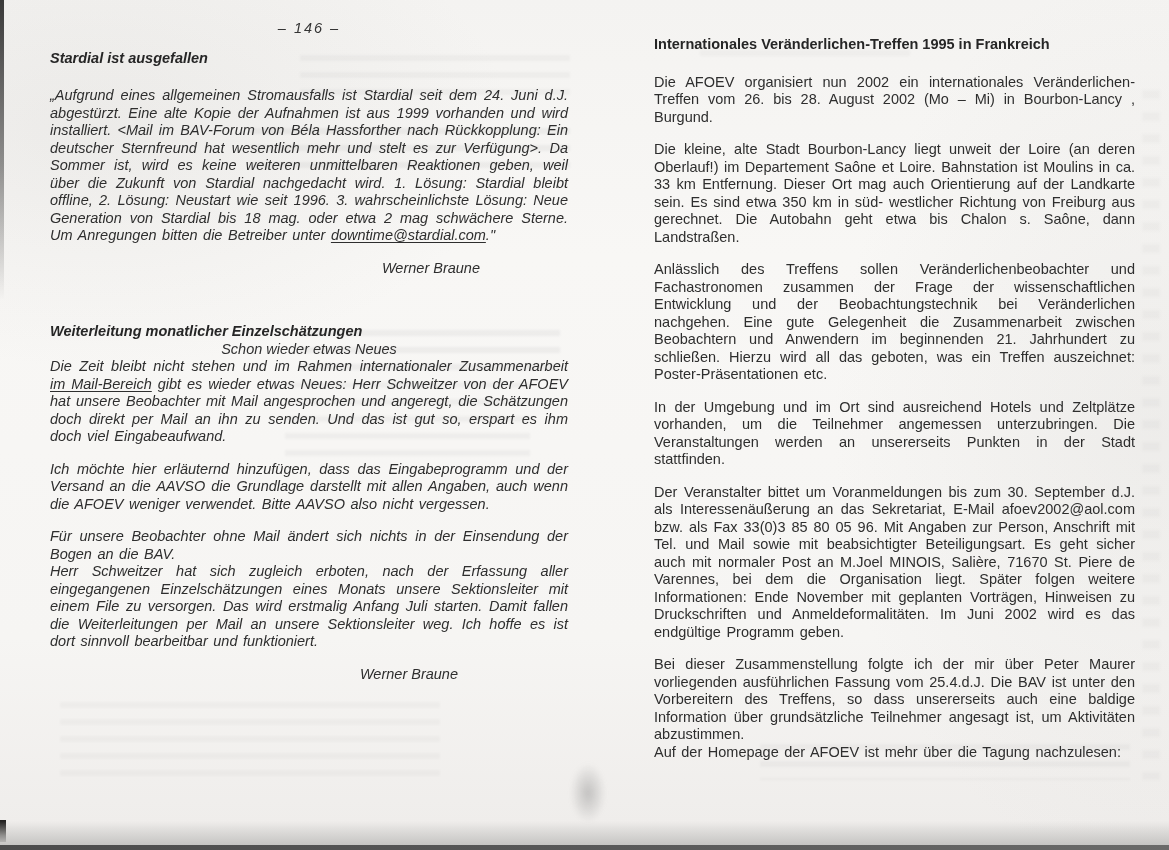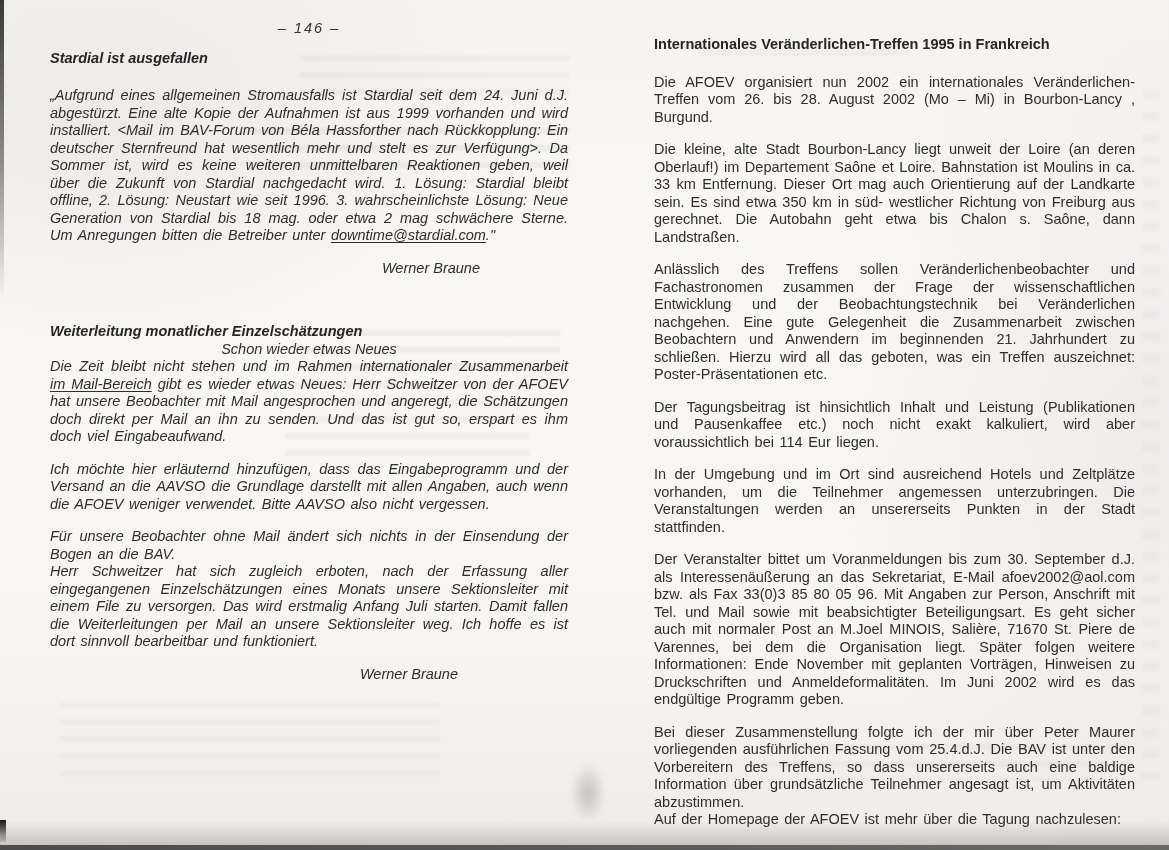--- a/index.html
+++ b/index.html
@@ -96,21 +96,20 @@
     </div>
   </div>
 
   <div class="page page-right">
 
     <div>
       <div class="article-title gap-below">Internationales Veränderlichen-Treffen 1995 in Frankreich</div>
       <p class="para">Die AFOEV organisiert nun 2002 ein internationales Veränderlichen-Treffen vom 26. bis 28. August 2002 (Mo – Mi) in Bourbon-Lancy , Burgund.</p>
       <p class="para">Die kleine, alte Stadt Bourbon-Lancy liegt unweit der Loire (an deren Oberlauf!) im Departement Saône et Loire. Bahnstation ist Moulins in ca. 33 km Entfernung. Dieser Ort mag auch Orientierung auf der Landkarte sein. Es sind etwa 350 km in süd- westlicher Richtung von Freiburg aus gerechnet. Die Autobahn geht etwa bis Chalon s. Saône, dann Landstraßen.</p>
       <p class="para">Anlässlich des Treffens sollen Veränderlichenbeobachter und Fachastronomen zusammen der Frage der wissenschaftlichen Entwicklung und der Beobachtungstechnik bei Veränderlichen nachgehen. Eine gute Gelegenheit die Zusammenarbeit zwischen Beobachtern und Anwendern im beginnenden 21. Jahrhundert zu schließen. Hierzu wird all das geboten, was ein Treffen auszeichnet: Poster-Präsentationen etc.</p>
-      <p class="para">Der Tagungsbeitrag ist hinsichtlich Inhalt und Leistung (Publikationen und Pausenkaffee etc.) noch nicht exakt kalkuliert, wird aber voraussichtlich bei 114 Eur liegen.</p>
       <p class="para">In der Umgebung und im Ort sind ausreichend Hotels und Zeltplätze vorhanden, um die Teilnehmer angemessen unterzubringen. Die Veranstaltungen werden an unsererseits Punkten in der Stadt stattfinden.</p>
       <p class="para">Der Veranstalter bittet um Voranmeldungen bis zum 30. September d.J. als Interessenäußerung an das Sekretariat, E-Mail afoev2002@aol.com bzw. als Fax 33(0)3 85 80 05 96. Mit Angaben zur Person, Anschrift mit Tel. und Mail sowie mit beabsichtigter Beteiligungsart. Es geht sicher auch mit normaler Post an M.Joel MINOIS, Salière, 71670 St. Piere de Varennes, bei dem die Organisation liegt. Später folgen weitere Informationen: Ende November mit geplanten Vorträgen, Hinweisen zu Druckschriften und Anmeldeformalitäten. Im Juni 2002 wird es das endgültige Programm geben.</p>
       <p class="para no-gap">Bei dieser Zusammenstellung folgte ich der mir über Peter Maurer vorliegenden ausführlichen Fassung vom 25.4.d.J. Die BAV ist unter den Vorbereitern des Treffens, so dass unsererseits auch eine baldige Information über grundsätzliche Teilnehmer angesagt ist, um Aktivitäten abzustimmen.</p>
       <p class="para no-gap">Auf der Homepage der AFOEV ist mehr über die Tagung nachzulesen:</p>
 
     </div>
   </div>
 
 </div>
 

